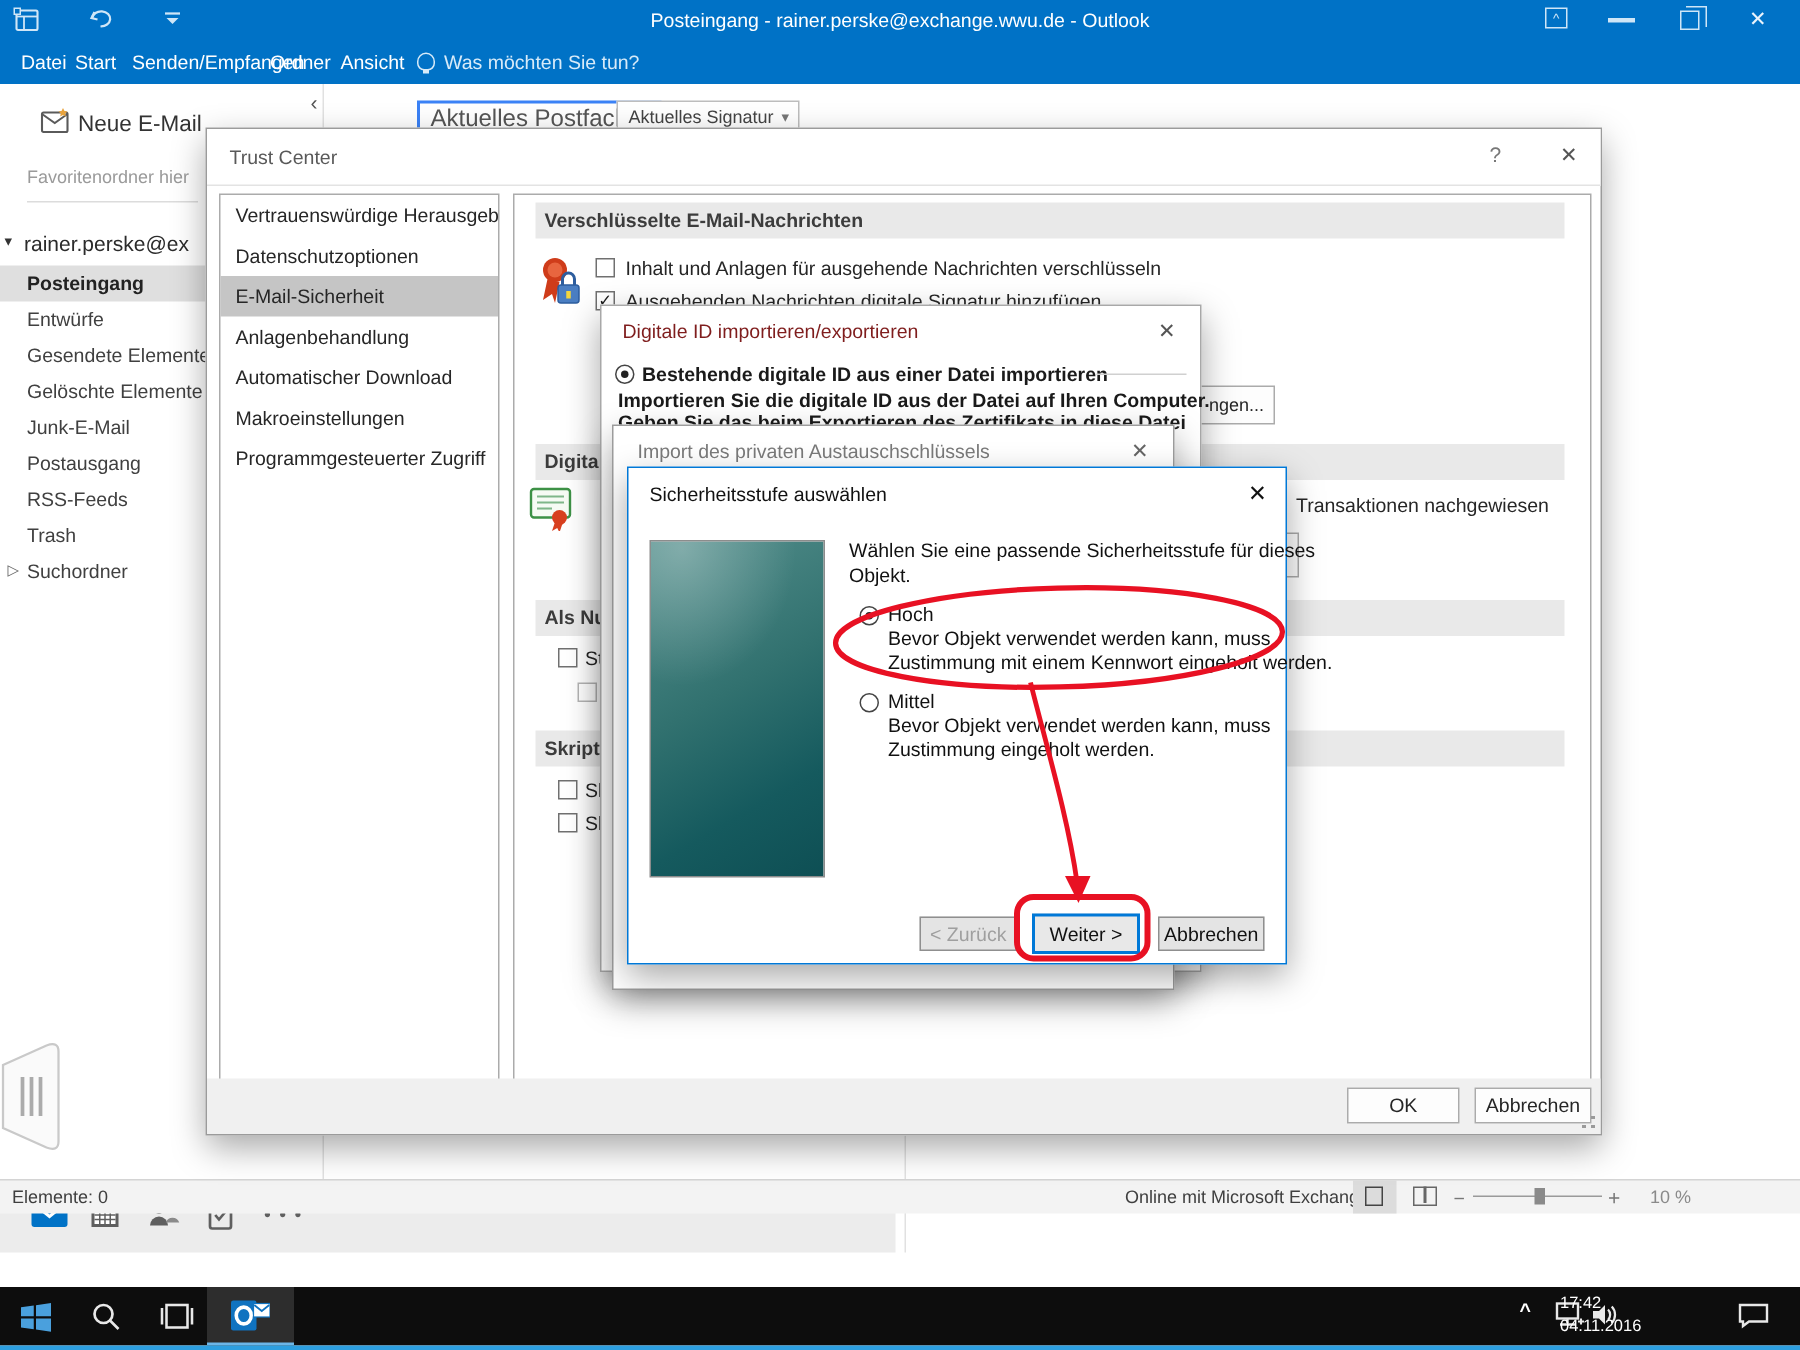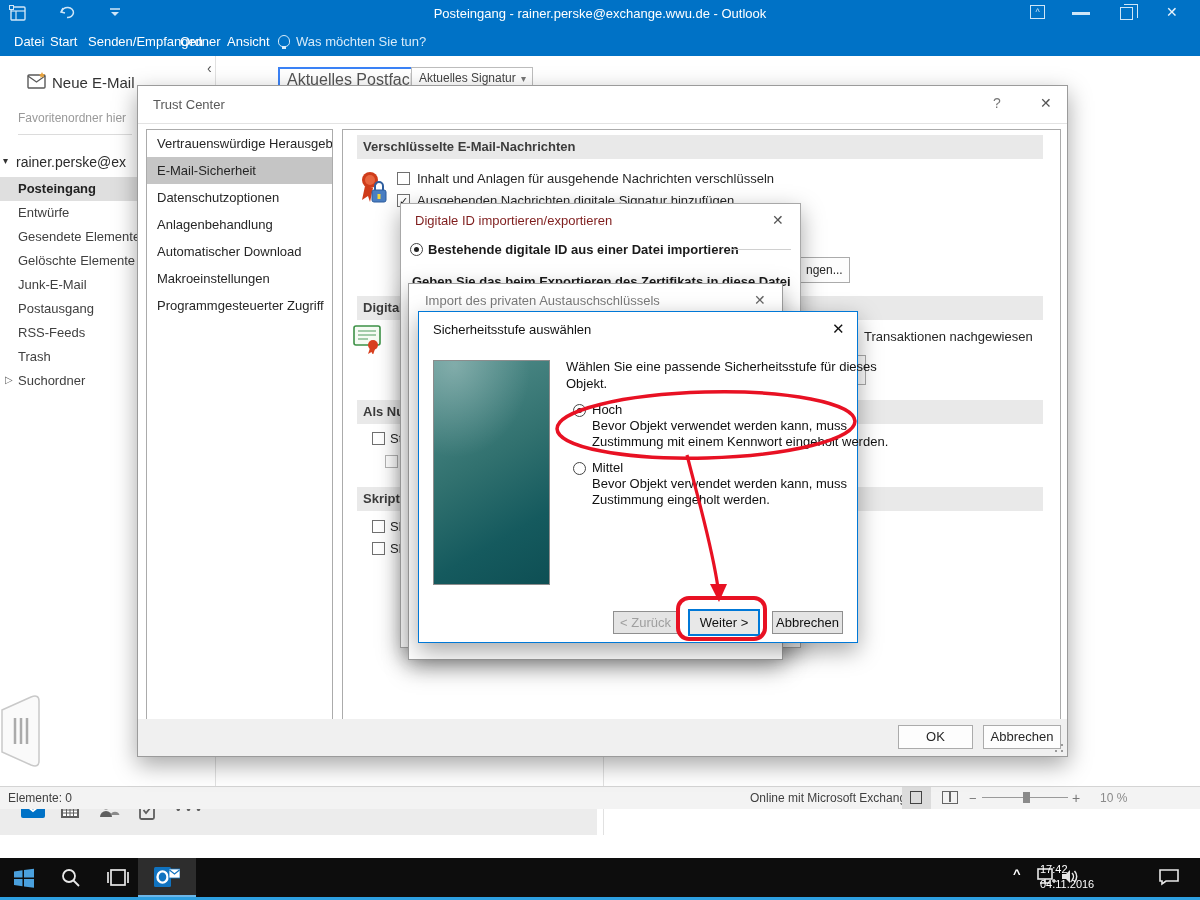--- a/index.html
+++ b/index.html
@@ -236,22 +236,22 @@
 
   <div id="tc" class="dialog">
     <div id="tc-titlebar">
       <span class="dlg-title" id="tc-title">Trust Center</span>
       <span id="tc-help">?</span>
       <span class="dlg-x" id="tc-close">✕</span>
     </div>
 
     <div id="tc-menu">
       <div class="tc-menu-item">Vertrauenswürdige Herausgeber</div>
+      <div class="tc-menu-item">Datenschutzoptionen</div>
       <div class="tc-menu-item sel">E-Mail-Sicherheit</div>
-      <div class="tc-menu-item">Datenschutzoptionen</div>
       <div class="tc-menu-item">Anlagenbehandlung</div>
       <div class="tc-menu-item">Automatischer Download</div>
       <div class="tc-menu-item">Makroeinstellungen</div>
       <div class="tc-menu-item">Programmgesteuerter Zugriff</div>
     </div>
 
     <div id="tc-content">
       <div class="sect-bar" style="top:5px">Verschlüsselte E-Mail-Nachrichten</div>
 
       <span class="abs" style="left:12px; top:38px">
@@ -303,20 +303,21 @@
       <div id="grip"></div>
     </div>
   </div>
 
   <div id="did" class="dialog">
     <span class="dlg-title" id="did-title">Digitale ID importieren/exportieren</span>
     <span class="dlg-x" id="did-close">✕</span>
     <span class="radio on" style="left:9px; top:39px"></span>
     <span id="did-radio-label">Bestehende digitale ID aus einer Datei importieren</span>
     <span id="did-groupline"></span>
+    <div class="did-desc" style="top:55px">Importieren Sie die digitale ID aus der Datei auf Ihren Computer.</div>
     <div class="did-desc" style="top:70px">Geben Sie das beim Exportieren des Zertifikats in diese Datei</div>
   </div>
 
   <div id="imd" class="dialog">
     <span class="dlg-title" id="imd-title">Import des privaten Austauschschlüssels</span>
     <span class="dlg-x" id="imd-close">✕</span>
   </div>
 
   <div id="sec" class="dialog">
     <span class="dlg-title" id="sec-title">Sicherheitsstufe auswählen</span>

